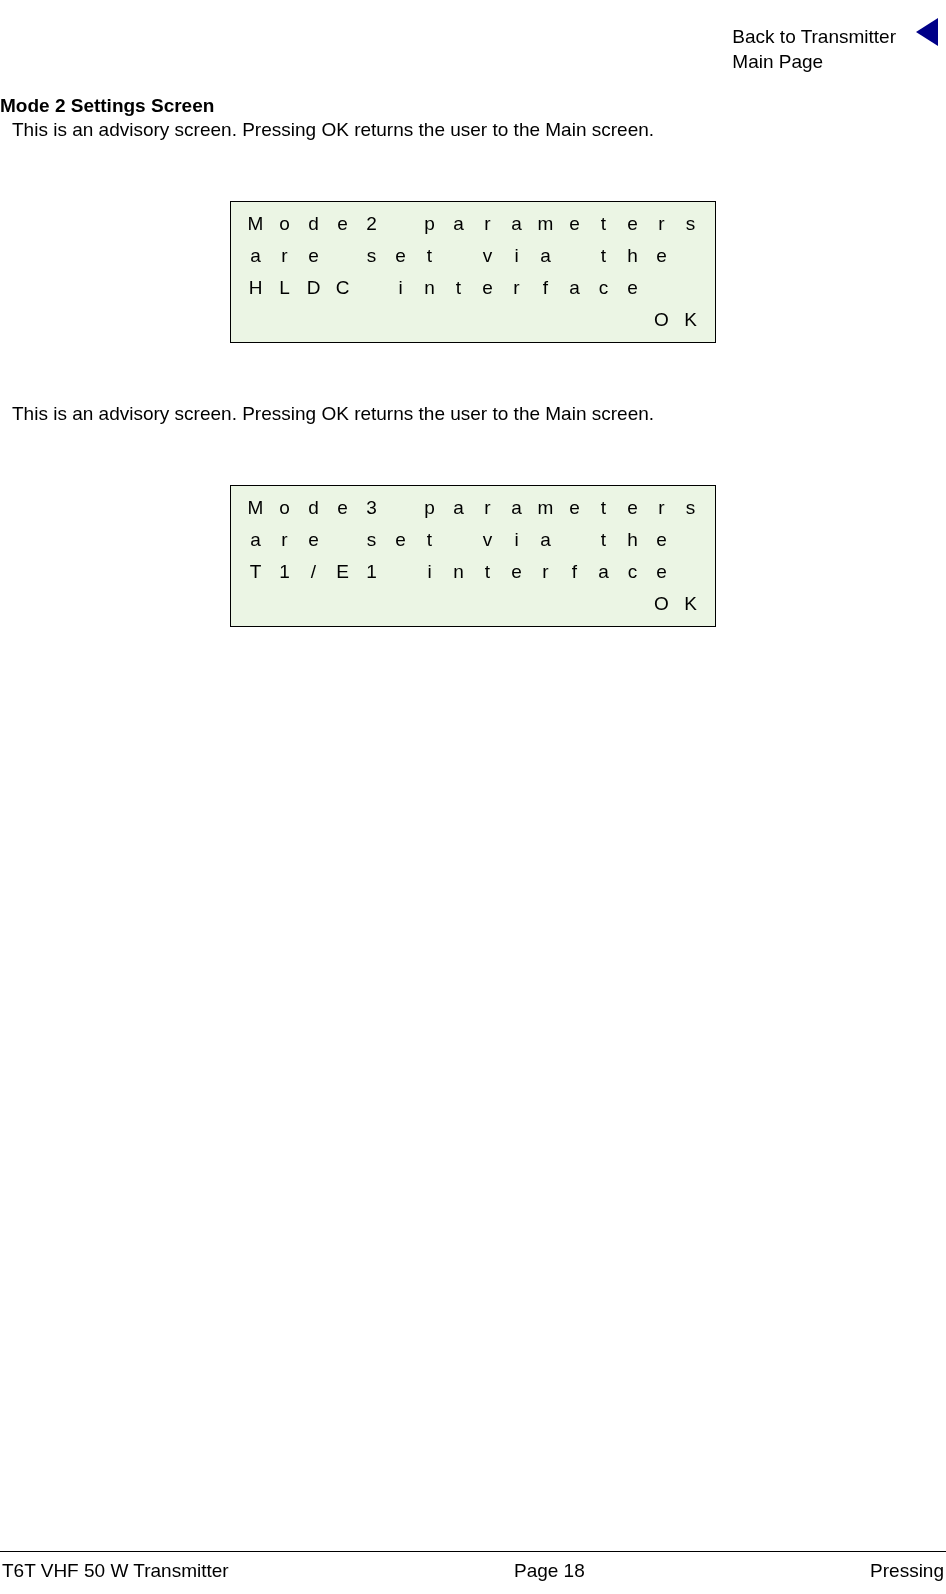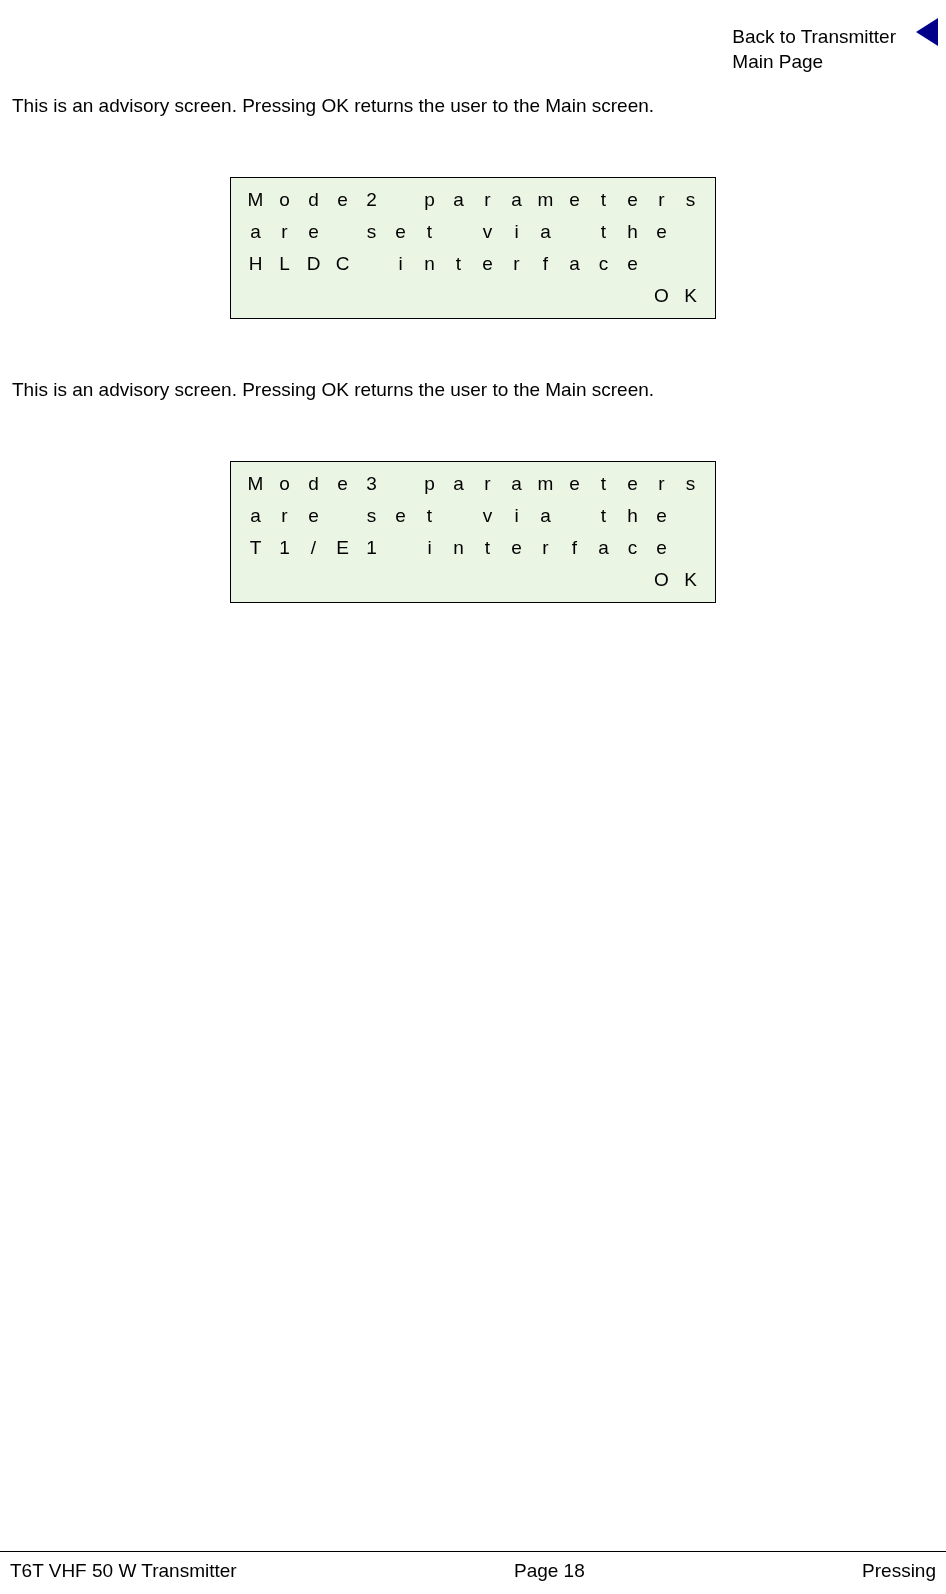--- a/index.html
+++ b/index.html
@@ -82,34 +82,35 @@
       background: #000;
     }
     .footer {
       position: absolute;
       bottom: 12px;
       left: 0;
       right: 0;
       display: flex;
       justify-content: space-between;
       font-size: 19px;
-      padding: 0 10px;
+      padding: 0 2px;
     }
   </style>
 </head>
 <body>
 
 <div class="header-link">
   <span>Back to Transmitter</span><br>
   <span>Main Page</span>
 </div>
 <div class="back-triangle"></div>
 
 <div class="content">
 
+  <div class="section-heading">Mode 2 Settings Screen</div>
   <div class="section-text">This is an advisory screen. Pressing OK returns the user to the Main screen.</div>
 
   <div class="lcd-screen">
     <div class="lcd-row">
       <span class="lcd-char">M</span>
       <span class="lcd-char">o</span>
       <span class="lcd-char">d</span>
       <span class="lcd-char">e</span>
       <span class="lcd-char">2</span>
       <span class="lcd-char"></span>

